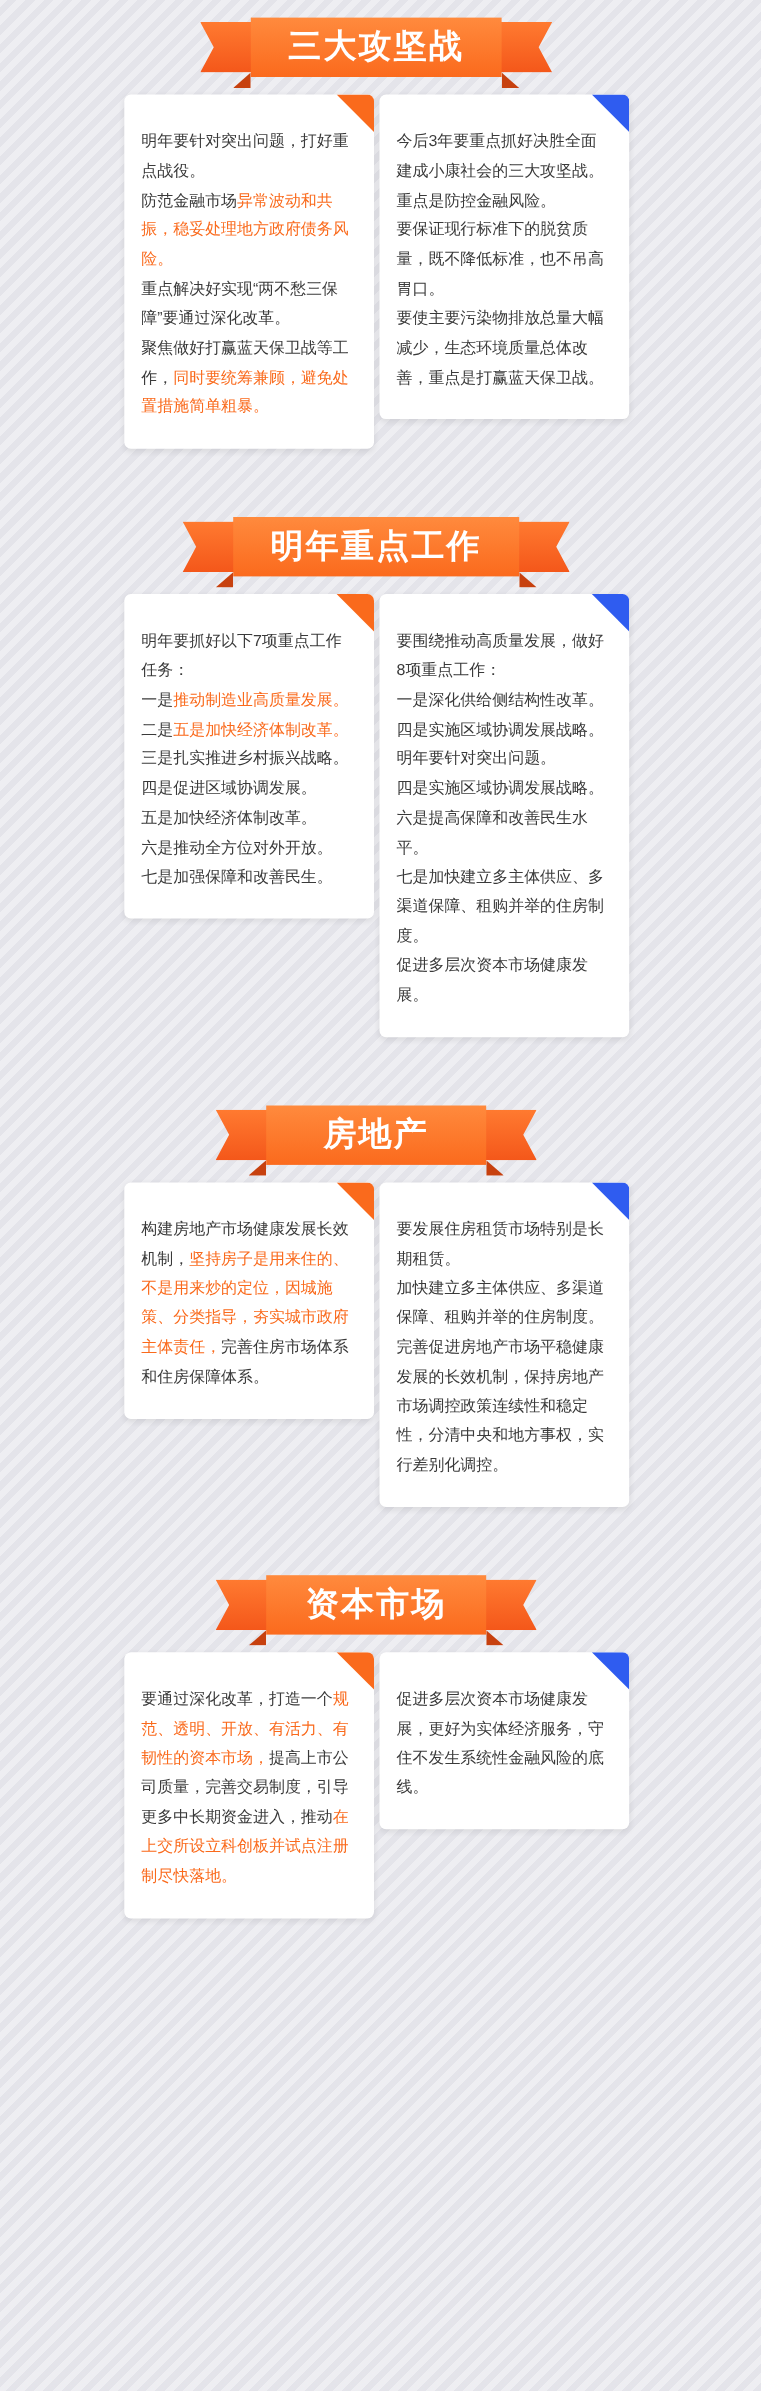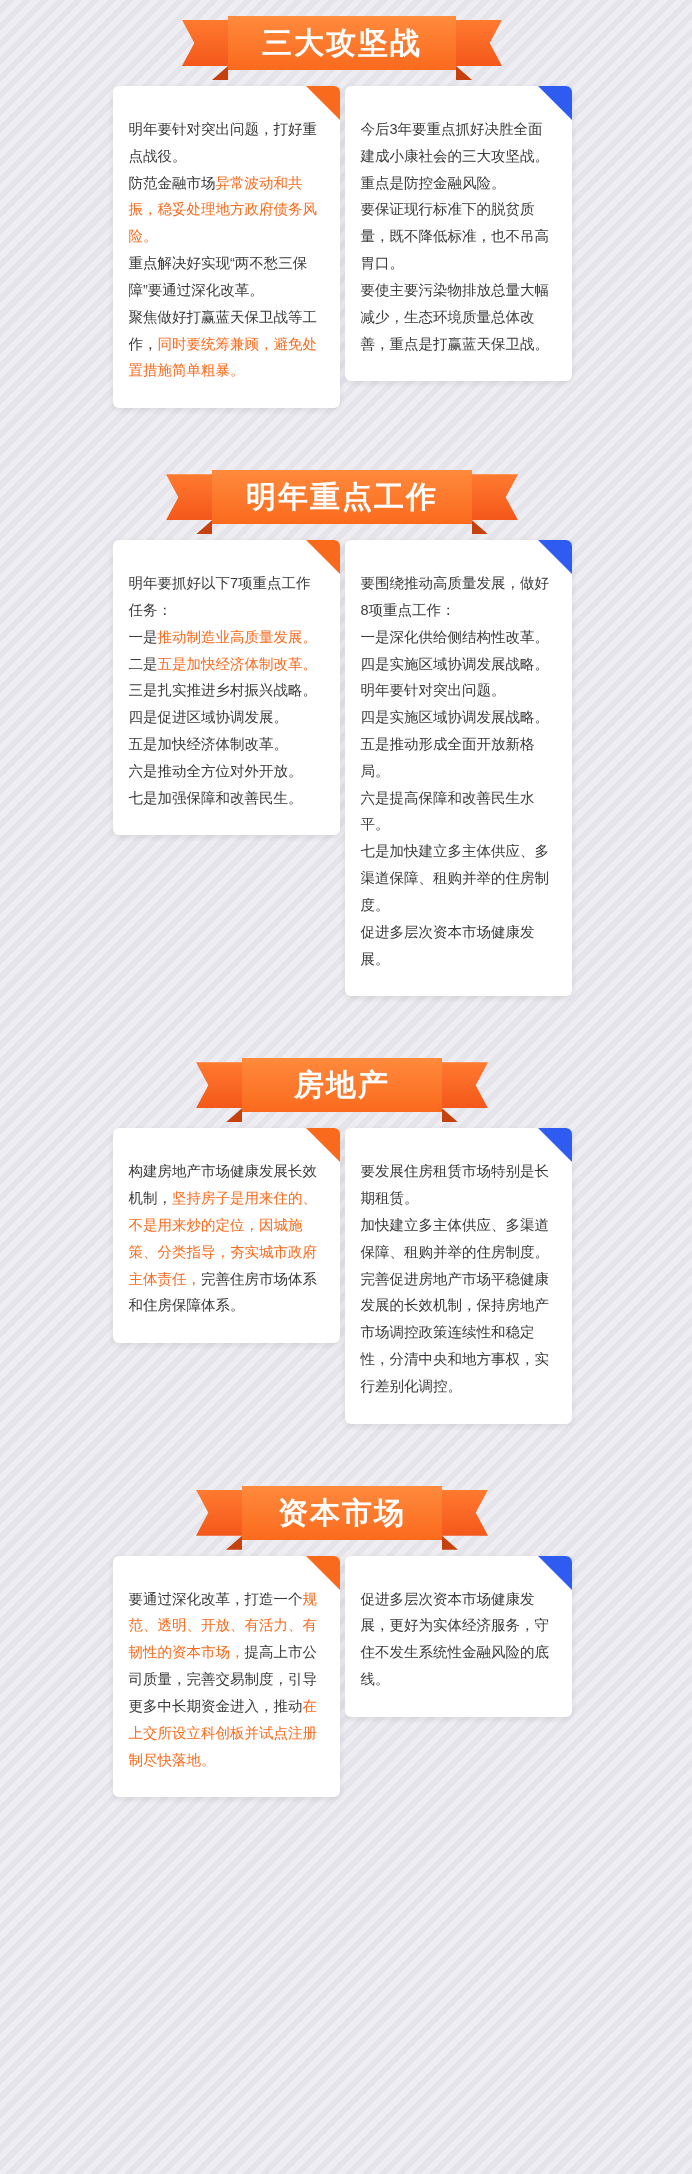--- a/index.html
+++ b/index.html
@@ -157,21 +157,20 @@
           <p><span>六是推动全方位对外开放。</span></p>
           <p><span>七是加强保障和改善民生。</span></p>
         </div>
         <div class="card">
           <span class="corner blue"></span>
           <p><span>要围绕推动高质量发展，做好8项重点工作：</span></p>
           <p><span>一是深化供给侧结构性改革。</span></p>
           <p><span>四是实施区域协调发展战略。</span></p>
           <p><span>明年要针对突出问题。</span></p>
           <p><span>四是实施区域协调发展战略。</span></p>
-          <p><span>五是推动形成全面开放新格局。</span></p>
           <p><span>六是提高保障和改善民生水平。</span></p>
           <p><span>七是加快建立多主体供应、多渠道保障、租购并举的住房制度。</span></p>
           <p><span>促进多层次资本市场健康发展。</span></p>
         </div>
       </div>
       <div class="section-gap"></div>
     </div>
     <div class="section">
       <div class="banner-wrap">
         <div style="position: relative;"><span class="ribbon-tail left"></span><span class="ribbon-tail right"></span><span class="ribbon-fold left"></span><span class="ribbon-fold right"></span><div class="banner">房地产</div></div>

